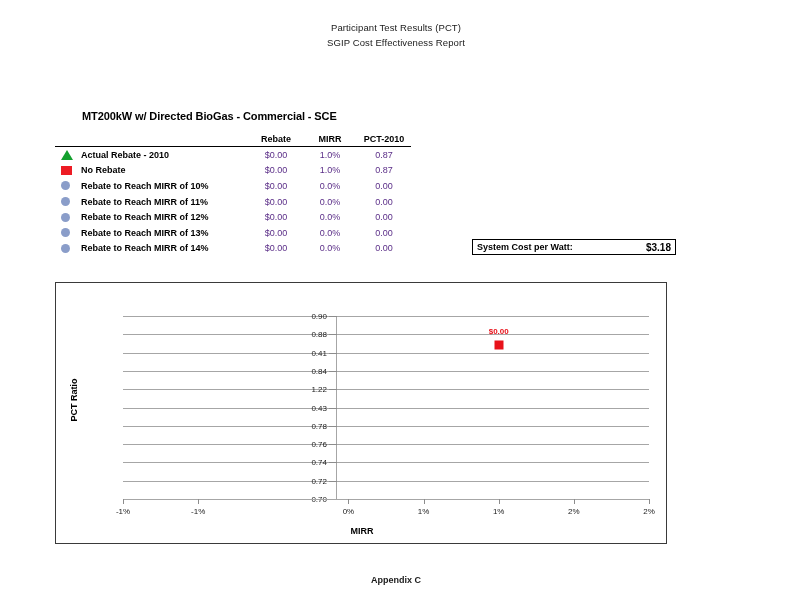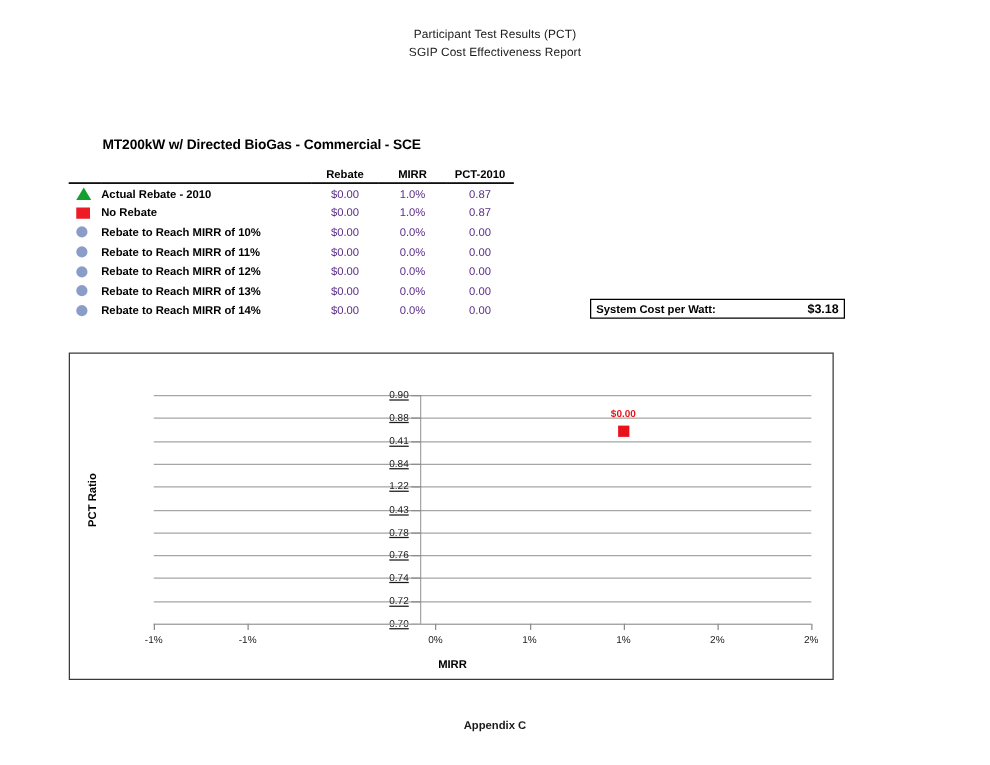--- a/index.html
+++ b/index.html
@@ -183,21 +183,20 @@
   }
 
   
   .y-label {
     position: absolute;
     width: 40px;
     text-align: right;
     font-size: 8px;
     color: #1a1a1a;
     transform: translateY(-50%);
-    text-decoration: underline;
   }
 
   
   #x-axis-labels {
     position: absolute;
     left: 67px;
     top: 224px;
     width: 526px;
     height: 12px;
   }

